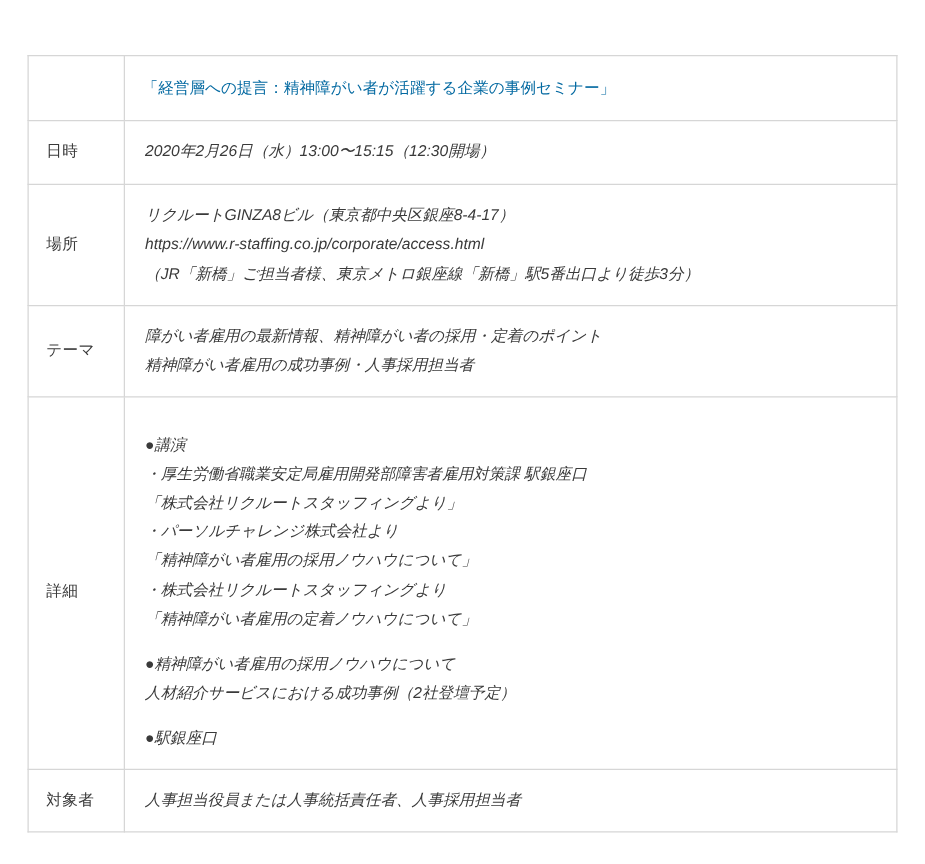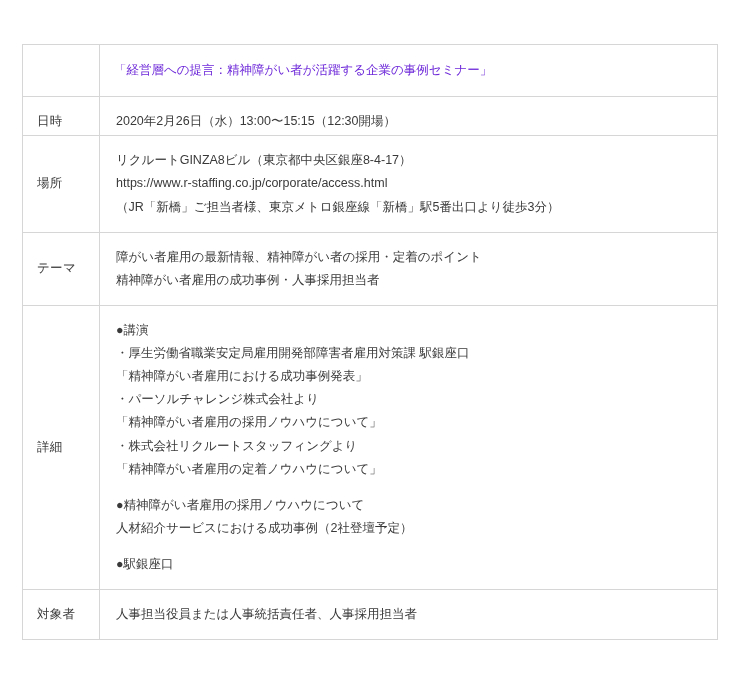--- a/index.html
+++ b/index.html
@@ -45,33 +45,34 @@
   }
   .seminar-table td.value {
     padding-left: 16px;
   }
   .header-row td.header-label {
     width: 76px;
     padding: 0;
   }
   .header-row td.header-title {
     font-size: 12.5px;
-    color: #6d28d9;
+    color: #0369a1;
     padding-top: 14px;
     padding-bottom: 14px;
   }
-  .row-datetime td { padding-top: 13px; padding-bottom: 2px; }
+  .row-datetime td { padding-top: 13px; padding-bottom: 14px; }
   .row-place td { padding-top: 13px; padding-bottom: 13px; }
   .row-theme td { padding-top: 13px; padding-bottom: 13px; }
-  .row-detail td { padding-top: 13px; padding-bottom: 13px; }
+  .row-detail td { padding-top: 27px; padding-bottom: 13px; }
   .row-capacity td { padding-top: 13px; padding-bottom: 13px; }
   .row-target td { padding-top: 13px; padding-bottom: 13px; }
 
   .lines > div {
     white-space: pre-wrap;
+    font-style: italic;
   }
   .lines > div.blank {
     height: 13px;
     line-height: 13px;
   }
   .nowrap-url {
     word-break: break-all;
   }
 </style>
 </head>
@@ -110,21 +111,21 @@
             <div>精神障がい者雇用の成功事例・人事採用担当者</div>
           </div>
         </td>
       </tr>
       <tr class="row-detail">
         <td class="label">詳細</td>
         <td class="value">
           <div class="lines">
             <div>●講演</div>
             <div>・厚生労働省職業安定局雇用開発部障害者雇用対策課 駅銀座口</div>
-            <div>「精神障がい者雇用における成功事例発表」</div>
+            <div>「株式会社リクルートスタッフィングより」</div>
             <div>・パーソルチャレンジ株式会社より</div>
             <div>「精神障がい者雇用の採用ノウハウについて」</div>
             <div>・株式会社リクルートスタッフィングより</div>
             <div>「精神障がい者雇用の定着ノウハウについて」</div>
             <div class="blank"></div>
             <div>●精神障がい者雇用の採用ノウハウについて</div>
             <div>人材紹介サービスにおける成功事例（2社登壇予定）</div>
             <div class="blank"></div>
             <div>●駅銀座口</div>
           </div>

